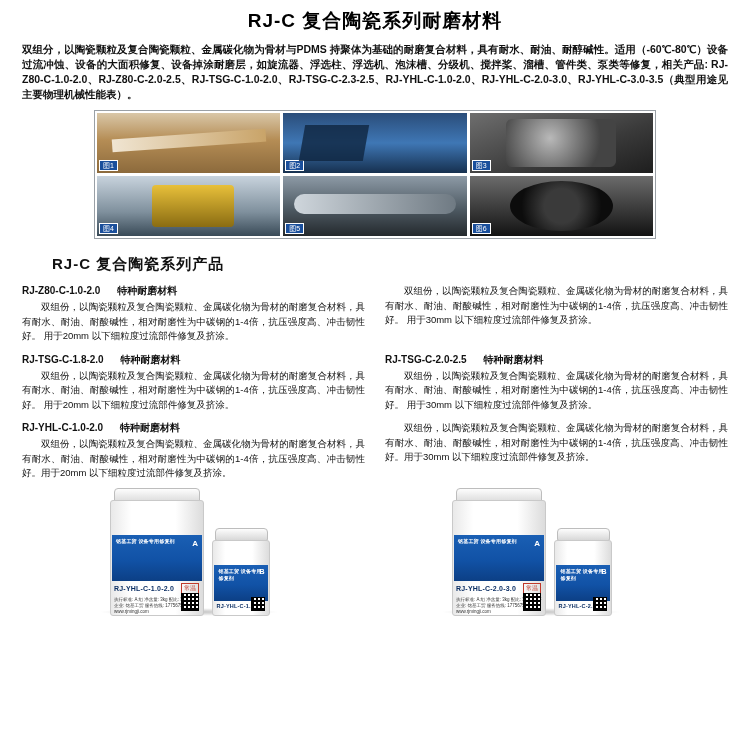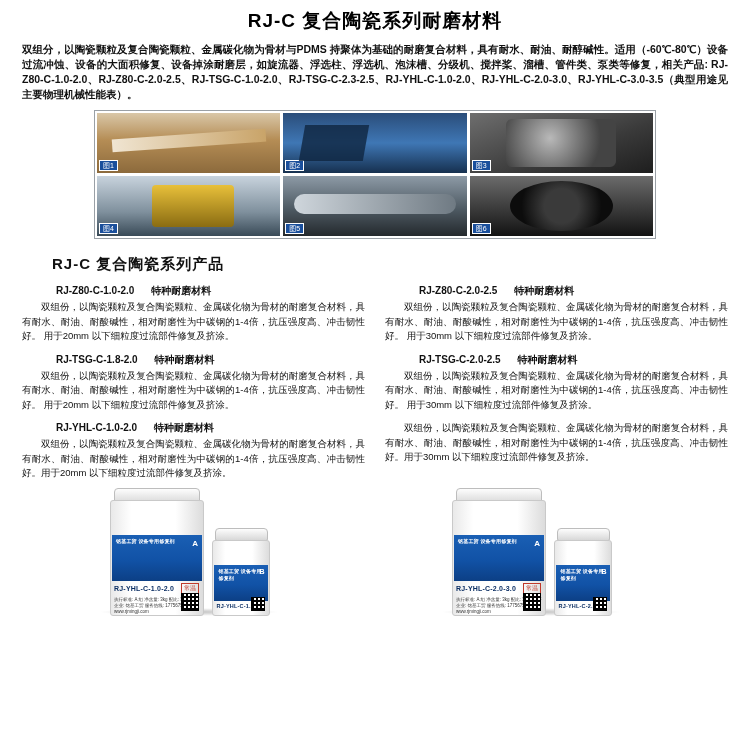--- a/index.html
+++ b/index.html
@@ -88,21 +88,20 @@
     margin:10px 22px 0 22px;
     display:grid;
     grid-template-columns:1fr 1fr;
     column-gap:20px;
     row-gap:9px;
   }
   .prod{}
   .prod .head{
     font-size:10px;
     font-weight:bold;
-    margin-left:34px;
     margin-bottom:2px;
     white-space:nowrap;
   }
   .prod .head .kind{margin-left:14px;}
   .prod .body{
     font-size:9.5px;
     line-height:14.5px;
     text-align:justify;
     text-indent:2em;
     font-weight:normal;
@@ -225,24 +224,20 @@
 
     <div class="prod">
       <div class="head">
         <span>RJ-Z80-C-1.0-2.0</span>
         <span class="kind">特种耐磨材料</span>
       </div>
       <div class="body">双组份，以陶瓷颗粒及复合陶瓷颗粒、金属碳化物为骨材的耐磨复合材料，具有耐水、耐油、耐酸碱性，相对耐磨性为中碳钢的1-4倍，抗压强度高、冲击韧性好。 用于20mm 以下细粒度过流部件修复及挤涂。</div>
     </div>
 
     <div class="prod">
-      <div class="head">
-        <span>RJ-Z80-C-2.0-2.5</span>
-        <span class="kind">特种耐磨材料</span>
-      </div>
       <div class="body">双组份，以陶瓷颗粒及复合陶瓷颗粒、金属碳化物为骨材的耐磨复合材料，具有耐水、耐油、耐酸碱性，相对耐磨性为中碳钢的1-4倍，抗压强度高、冲击韧性好。 用于30mm 以下细粒度过流部件修复及挤涂。</div>
     </div>
 
     <div class="prod">
       <div class="head">
         <span>RJ-TSG-C-1.8-2.0</span>
         <span class="kind">特种耐磨材料</span>
       </div>
       <div class="body">双组份，以陶瓷颗粒及复合陶瓷颗粒、金属碳化物为骨材的耐磨复合材料，具有耐水、耐油、耐酸碱性，相对耐磨性为中碳钢的1-4倍，抗压强度高、冲击韧性好。 用于20mm 以下细粒度过流部件修复及挤涂。</div>
     </div>

